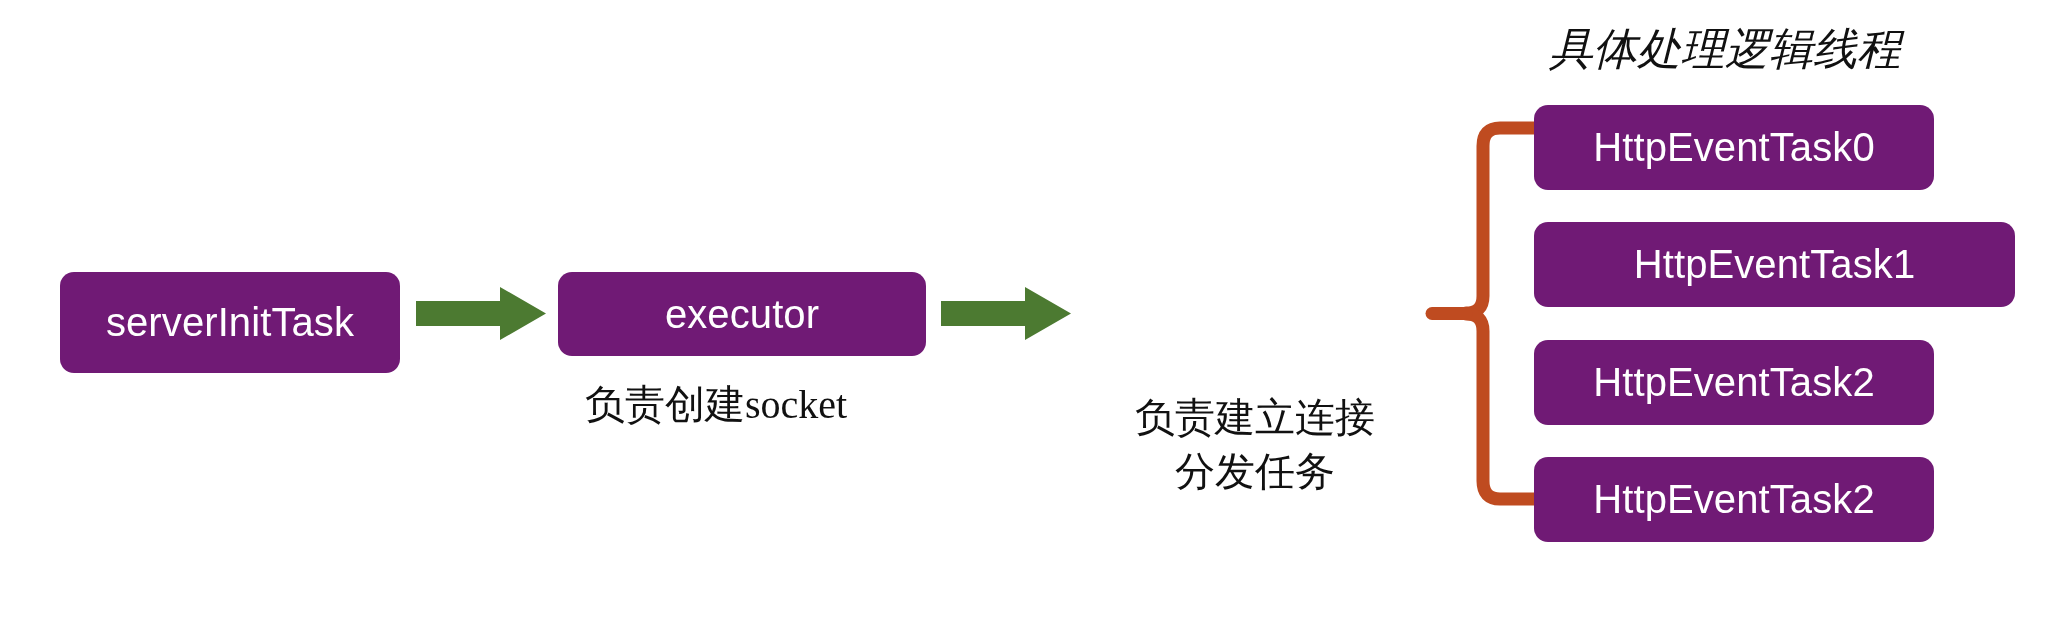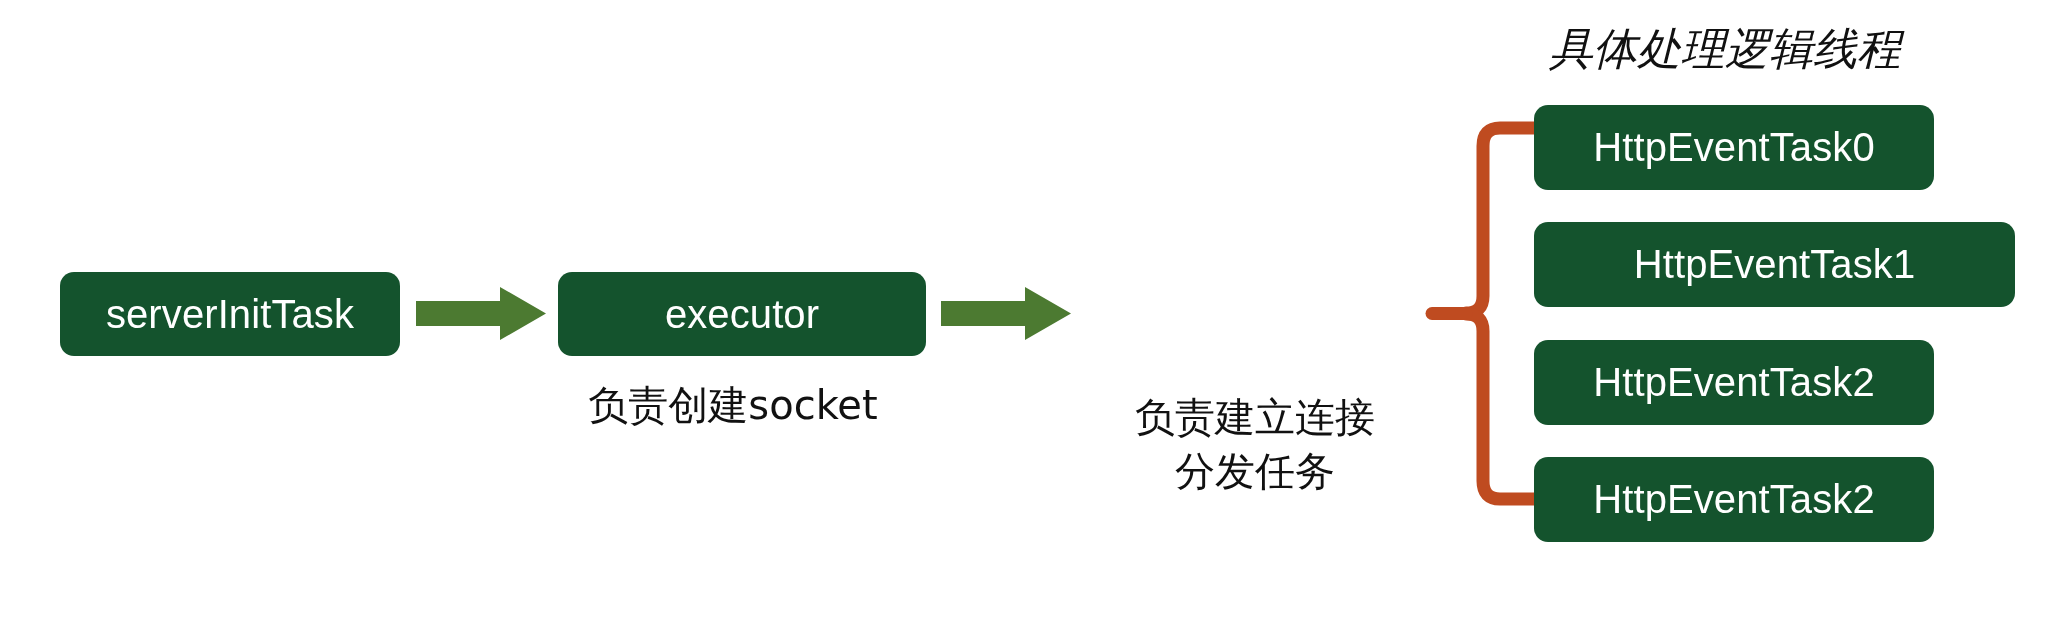--- a/index.html
+++ b/index.html
@@ -14,21 +14,21 @@
     position: relative;
     width: 2046px;
     height: 636px;
     background: #ffffff;
     overflow: hidden;
   }
 
   
   .node {
     position: absolute;
-    background: #14532d;
+    background: #701a75;
     border-radius: 14px;
     color: #ffffff;
     display: flex;
     align-items: center;
     justify-content: center;
     font-weight: 400;
     letter-spacing: 0.1px;
     white-space: nowrap;
     box-sizing: border-box;
   }
@@ -89,29 +89,29 @@
     <g fill="none" stroke="#BF4B20" stroke-width="13" stroke-linecap="round" stroke-linejoin="round">
 
       <path d="M 1534 128 L 1500 128 Q 1483 128 1483 146 L 1483 296 Q 1483 313 1466 313"></path>
 
       <path d="M 1534 499 L 1500 499 Q 1483 499 1483 481 L 1483 331 Q 1483 314 1466 314"></path>
 
       <path d="M 1466 313.5 L 1432 313.5"></path>
     </g>
   </svg>
 
-  <div class="node node-flow" style="left:60px; top:272px; width:340px; height:84px;">
+  <div class="node node-flow" style="left:60px; top:272px; width:340px; height:101px;">
     <span>serverInitTask</span>
   </div>
 
   <div class="node node-flow" style="left:558px; top:272px; width:368px; height:84px;">
     <span>executor</span>
   </div>
 
-  <div class="caption" style="left:543px; top:378px; width:380px;">负责创建socket</div>
+  <div class="caption" style="left:526px; top:378px; width:380px;font-family:Liberation Serif, serif;">负责创建socket</div>
 
 
   <div class="caption" style="left:1075px; top:390px; width:360px;">负责建立连接
 分发任务</div>
 
   <div class="section-title" style="left:1490px; top:25px; width:470px;font-style:italic;">具体处理逻辑线程</div>
 
   <div class="node node-task" style="left:1534px; top:105px; width:400px; height:85px;">
     <span>HttpEventTask0</span>
   </div>

